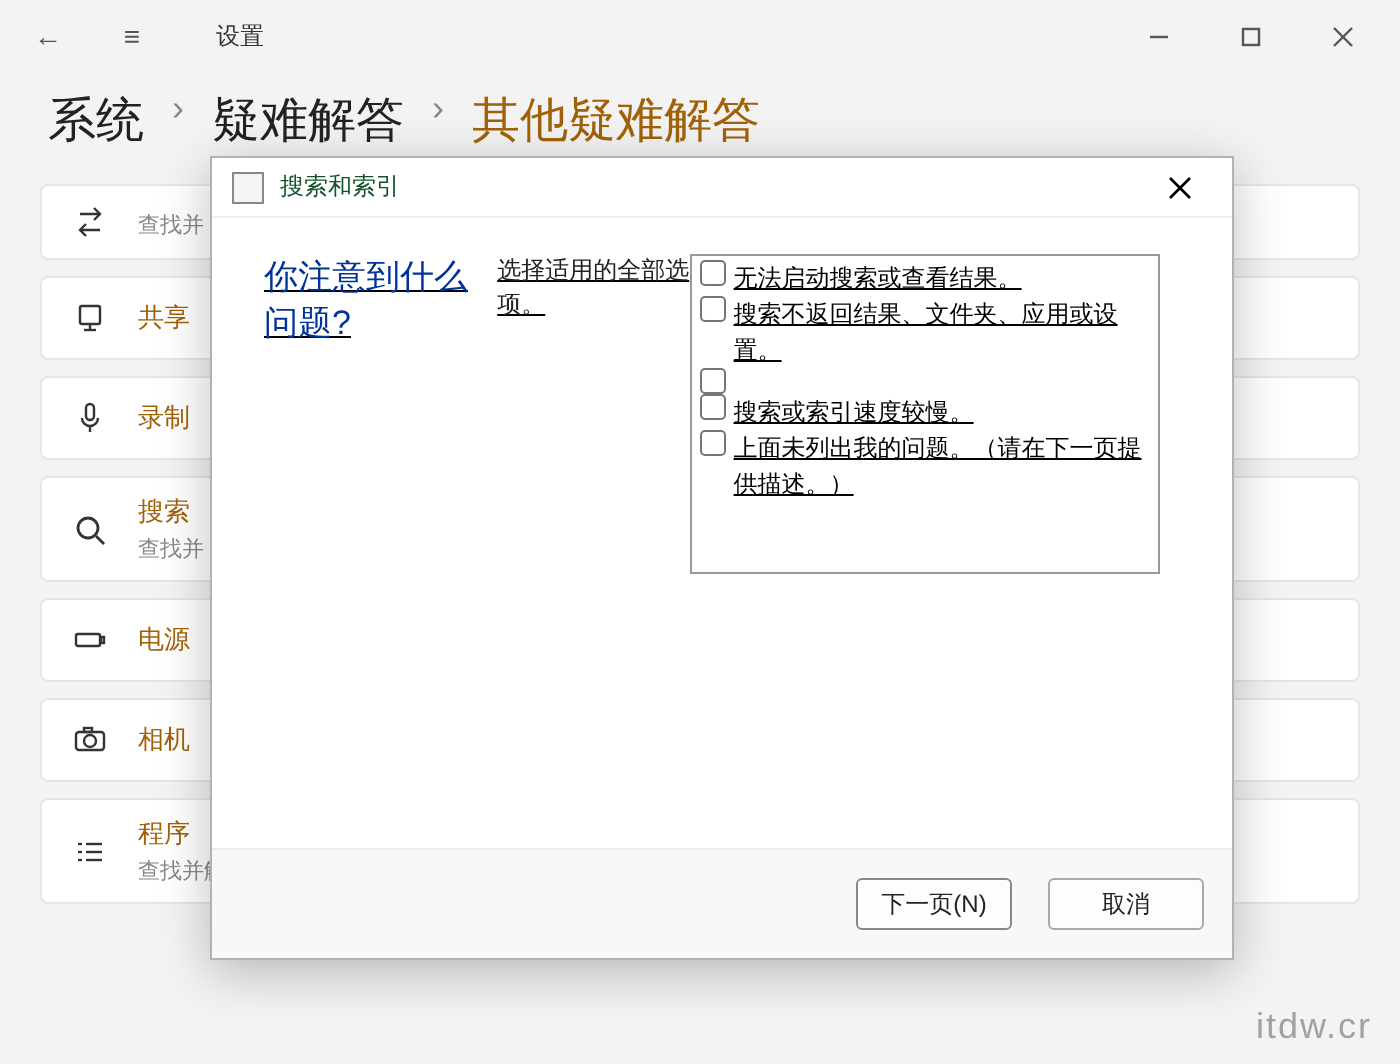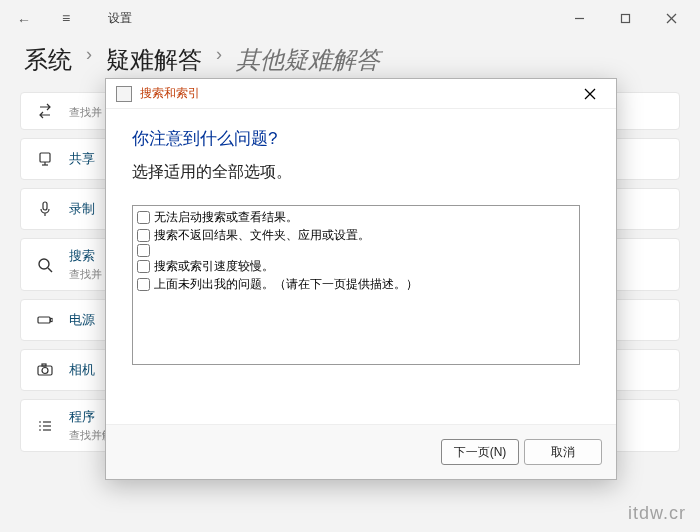--- a/index.html
+++ b/index.html
@@ -29,41 +29,41 @@
     .titlebar .win-ctrls { margin-left: auto; display: flex; }
     .titlebar .win-btn { width: 46px; height: 36px; display:flex; align-items:center; justify-content:center; }
     .titlebar .win-btn svg { stroke: #555; stroke-width: 1.2; fill: none; }
     
     .breadcrumb {
       display: flex; align-items: flex-start;
       padding: 8px 24px 16px 24px;
       font-size: 24px; color: #222;
     }
     .breadcrumb .sep { margin: 0 14px; color: #888; font-size: 18px; }
-    .breadcrumb .crumb.current { font-weight: 400; color: #737373; font-style: italic; }
+    .breadcrumb .crumb.current { font-weight: 400; color: #a16207; }
     
     .sidebar-list {
       display: flex; flex-direction: column;
       gap: 8px;
       padding: 0 20px 0 20px;
     }
     .sidebar-item {
       background: #fff;
       border: 1px solid #e6e6e6;
       border-radius: 4px;
       padding: 10px 14px;
       display: flex; align-items: center; gap: 14px;
     }
     .sidebar-item .icon-wrap {
       width: 20px; height: 20px;
       display: flex; align-items: center; justify-content: center;
       color: #333;
     }
     .sidebar-item .text-wrap { display: flex; flex-direction: column; }
-    .sidebar-item .label { font-size: 13px; color: #0c4a6e; }
+    .sidebar-item .label { font-size: 13px; color: #a16207; }
     .sidebar-item .desc { font-size: 11px; color: #888; margin-top: 2px; }
     .sidebar-item.two-line { padding: 8px 14px; }
     
     .modal {
       position: absolute;
       left: 105px; top: 78px;
       width: 512px; height: 402px;
       background: #fff;
       border: 1px solid #b2b2b2;
       box-shadow: 0 6px 24px rgba(0,0,0,0.25);
@@ -72,48 +72,48 @@
     .modal-titlebar {
       height: 30px;
       display: flex; align-items: center;
       padding: 0 6px 0 10px;
       border-bottom: 1px solid #eee;
     }
     .modal-titlebar .small-icon {
       width: 16px; height: 16px; border: 1px solid #888; background: #f4f4f4;
       margin-right: 8px;
     }
-    .modal-titlebar .m-title { font-size: 12px; color: #c2410c; }
+    .modal-titlebar .m-title { font-size: 12px; color: #14532d; }
     .modal-titlebar .m-close { margin-left: auto; width: 40px; height: 28px; display:flex; align-items:center; justify-content:center; }
     .modal-titlebar .m-close svg { stroke: #000; stroke-width: 1.3; }
     .modal-body {
       flex: 1;
       padding: 18px 36px 0 26px;
-      display: flex; flex-direction: column;
+      display: flex;  text-decoration: underline;
     }
     .modal-heading { color: #003399; font-size: 17px; margin-bottom: 12px; }
-    .modal-subtext { font-size: 16px; color: #222; margin-bottom: 22px; }
+    .modal-subtext { font-size: 12px; color: #222; margin-bottom: 22px; }
     .checklist-box {
       border: 1px solid #999;
       height: 160px;
       padding: 2px 4px;
       background: #fff;
     }
     .check-row {
-      display: flex; align-items: center;
+      display: flex; 
       font-size: 12px; padding: 0px 0;
       line-height: 1.5;
     }
     .check-row input[type=checkbox] {
       width: 13px; height: 13px; margin-right: 4px;
       accent-color: #666;
     }
     .modal-footer {
       padding: 14px 14px 14px 0;
-      display: flex; justify-content: flex-end; gap: 5px;
+      display: flex; justify-content: flex-end; gap: 18px;
       border-top: 1px solid #eee;
       background: #f8f8f8;
     }
     .modal-footer button {
       min-width: 78px; height: 26px;
       border: 1px solid #aaa;
       background: #fdfdfd;
       font-size: 12px; color: #222;
       border-radius: 3px;
       padding: 0 10px;

